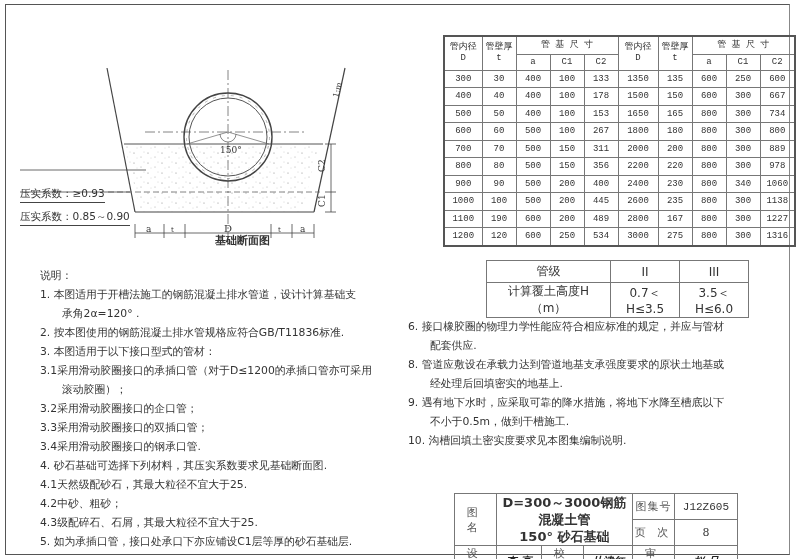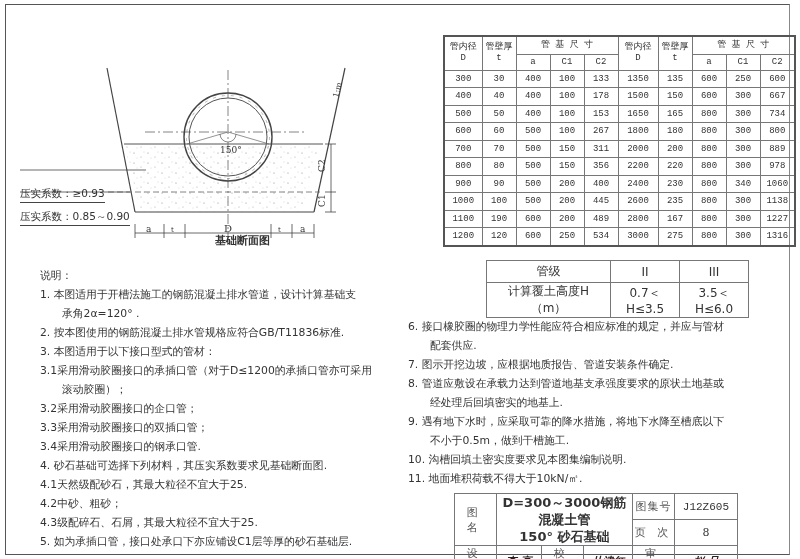--- a/index.html
+++ b/index.html
@@ -288,27 +288,25 @@
   <div class="line">4.  砂石基础可选择下列材料，其压实系数要求见基础断面图.</div>
   <div class="line">4.1天然级配砂石，其最大粒径不宜大于25.</div>
   <div class="line">4.2中砂、粗砂；</div>
   <div class="line">4.3级配碎石、石屑，其最大粒径不宜大于25.</div>
   <div class="line">5.  如为承插口管，接口处承口下亦应铺设C1层等厚的砂石基础层.</div>
 </div>
 
 <div class="notes" style="left:408px; top:317px;">
   <div class="line">6.  接口橡胶圈的物理力学性能应符合相应标准的规定，并应与管材</div>
   <div class="line indent">配套供应.</div>
-  <div class="line">7.  图示开挖边坡，应根据地质报告、管道安装条件确定.</div>
   <div class="line">8.  管道应敷设在承载力达到管道地基支承强度要求的原状土地基或</div>
   <div class="line indent">经处理后回填密实的地基上.</div>
   <div class="line">9.  遇有地下水时，应采取可靠的降水措施，将地下水降至槽底以下</div>
   <div class="line indent">不小于0.5m，做到干槽施工.</div>
   <div class="line">10.  沟槽回填土密实度要求见本图集编制说明.</div>
-  <div class="line">11.  地面堆积荷载不得大于10kN/㎡.</div>
 </div>
 
 <table class="titleblock">
   <colgroup>
     <col style="width:52px">
       <col style="width:58px">
       <col style="width:52px">
       <col style="width:64px">
       <col style="width:52px">
       <col style="width:70px">

